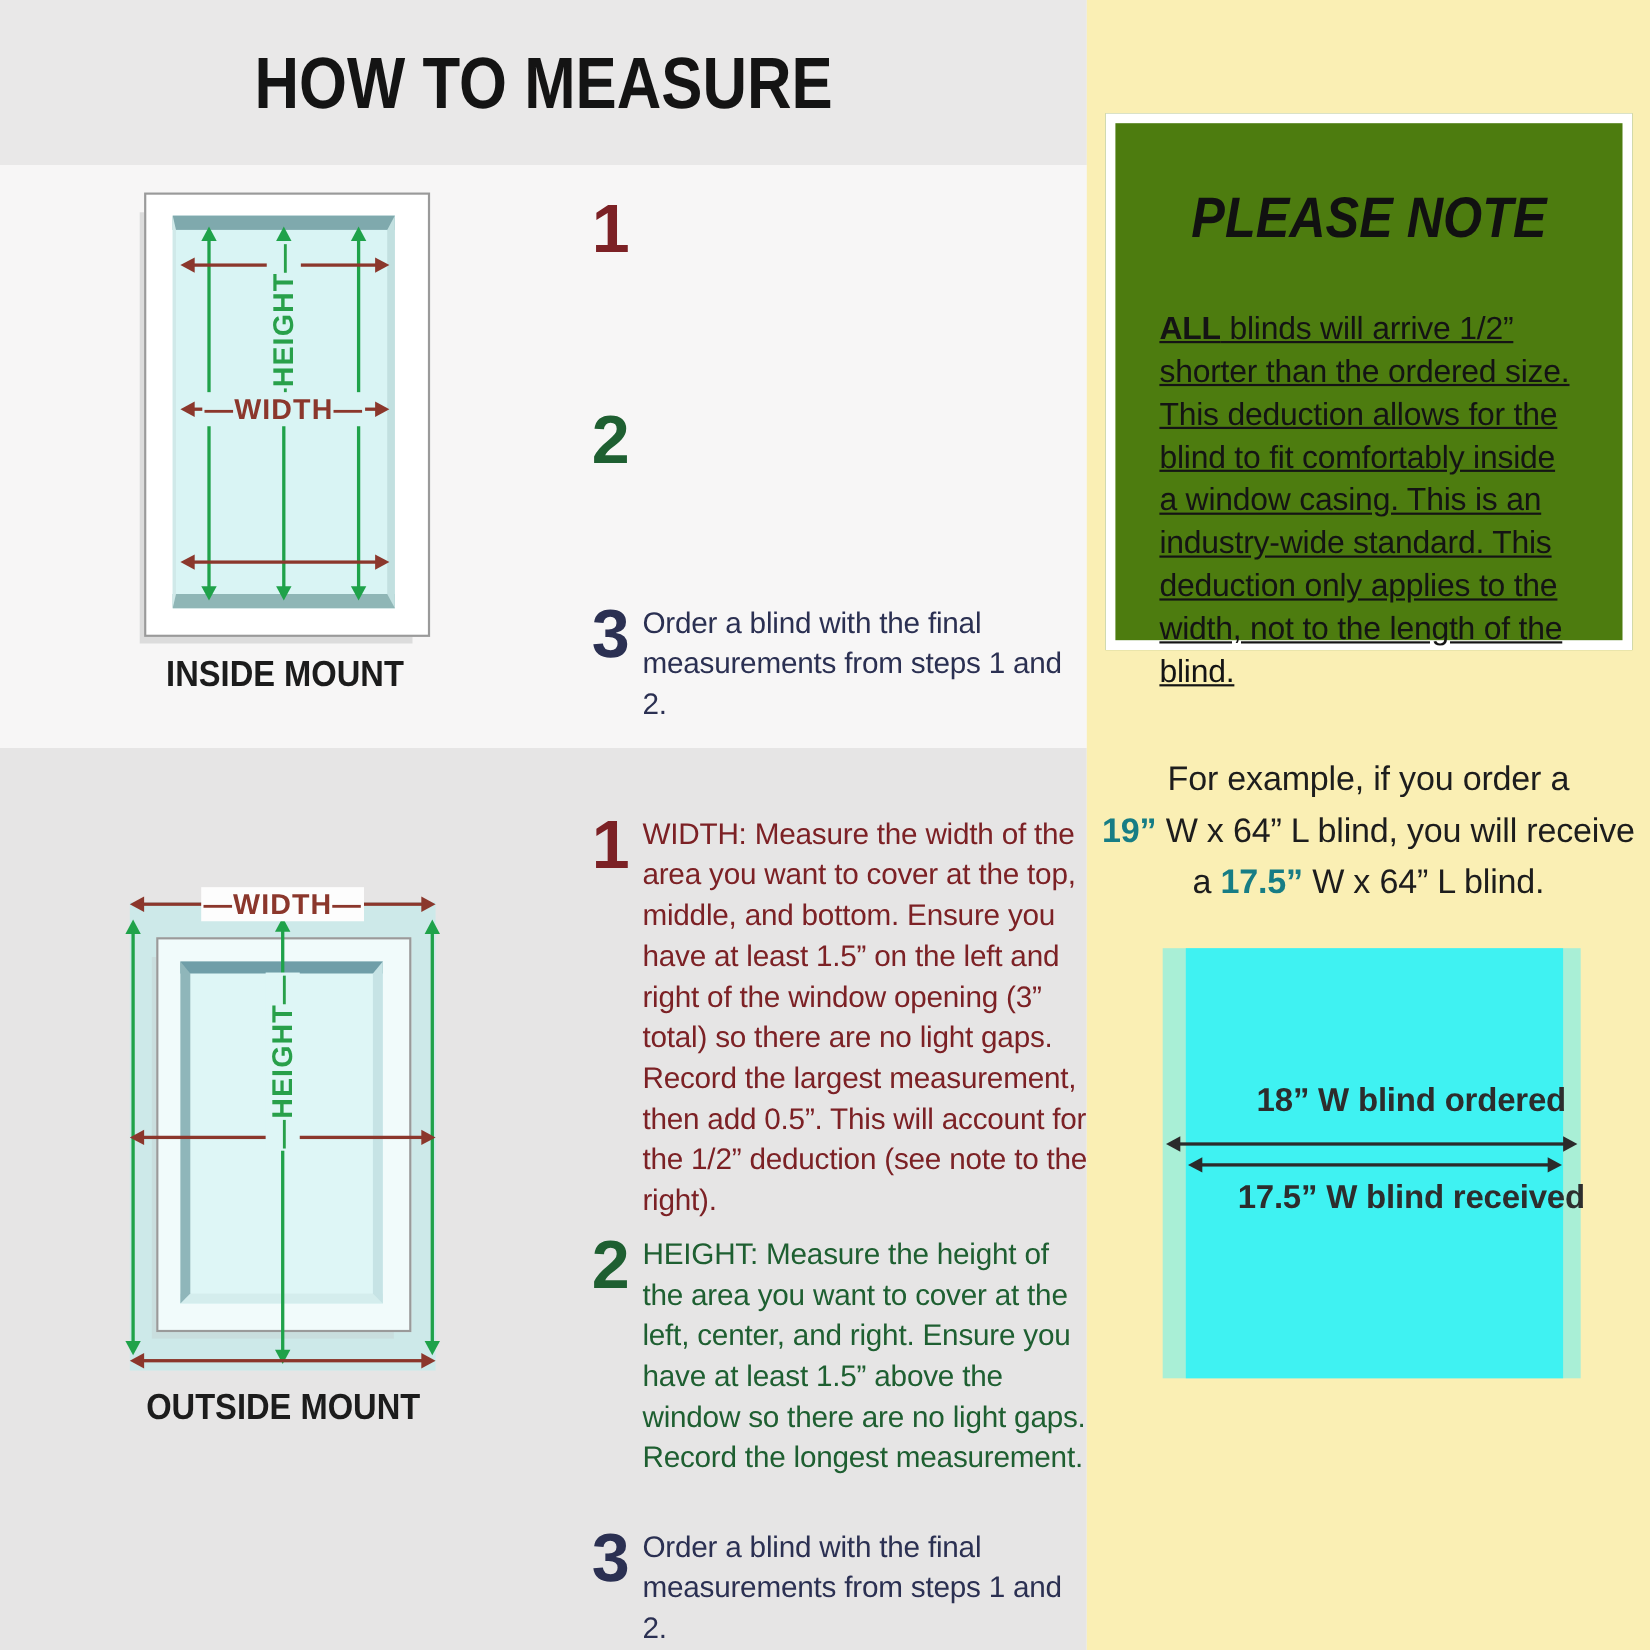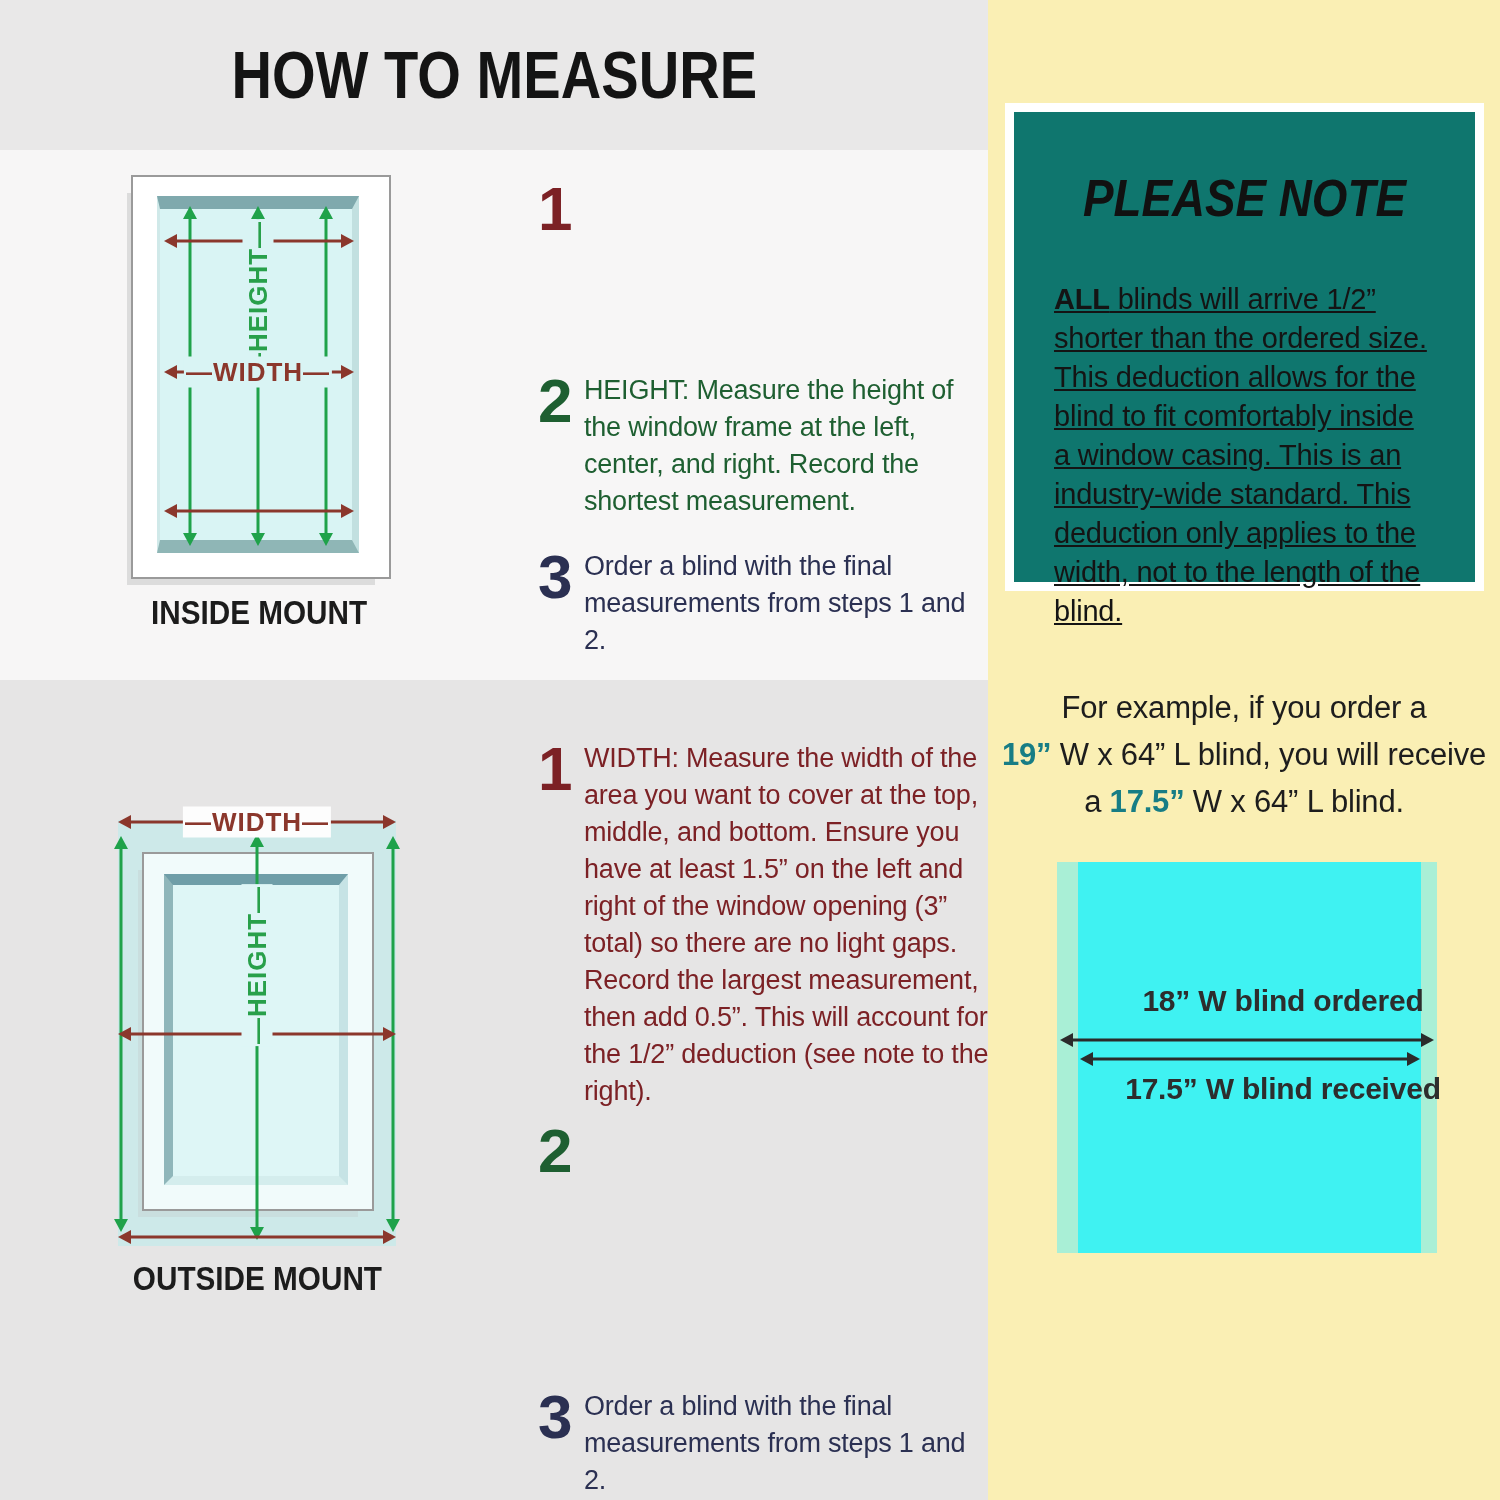--- a/index.html
+++ b/index.html
@@ -68,21 +68,21 @@
   
   .step{position:absolute;display:flex;width:452px;}
   .step-num{flex:0 0 46px;font-size:62px;font-weight:700;line-height:58px;}
   .step-text{flex:1;font-size:27px;line-height:37px;letter-spacing:-.2px;}
   .c-maroon{color:#7c2125;}
   .c-green{color:#1e5f31;}
   .c-navy{color:#2b3052;}
 
   
   .note-box{position:absolute;left:1005px;top:103px;width:479px;height:488px;box-sizing:border-box;
-    border:9px solid #ffffff;background:#0f766e;}
+    border:9px solid #ffffff;background:#4d7c0f;}
   .note-title{margin-top:56px;text-align:center;font-size:52px;font-weight:900;font-style:italic;color:#111111;}
   .note-title span{display:inline-block;transform:scaleX(.88);white-space:nowrap;}
   .note-body{margin:52px 38px 0 40px;font-size:29px;line-height:39px;color:#141414;letter-spacing:-.2px;text-decoration:underline;}
   .note-body b{font-weight:700;}
 
   
   .example-text{position:absolute;left:988px;top:684px;width:512px;text-align:center;
     font-size:31px;line-height:47px;color:#1d1d1d;letter-spacing:-.2px;}
   .teal{color:#177d85;font-weight:700;}
   .dims{font-weight:400;}
@@ -133,21 +133,20 @@
   <div class="dim-label vertical h-label bg-glass" style="left:258px;top:300px;">—HEIGHT—</div>
   <div class="dim-label w-label bg-glass" style="left:258px;top:372px;">—WIDTH—</div>
 
   <div class="mount-label" style="left:111px;top:594px;width:296px;"><span>INSIDE MOUNT</span></div>
 
   <div class="step c-maroon" style="left:538px;top:180px;">
     <div class="step-num">1</div>
   </div>
   <div class="step c-green" style="left:538px;top:372px;">
     <div class="step-num">2</div>
-    <div class="step-text">HEIGHT: Measure the height of the window frame at the left, center, and right. Record the shortest measurement.</div>
   </div>
   <div class="step c-navy" style="left:538px;top:548px;">
     <div class="step-num">3</div>
     <div class="step-text">Order a blind with the final measurements from steps 1 and 2.</div>
   </div>
 
   <div class="cover-area"></div>
   <div class="outside-frame">
     <div class="outside-recess"></div>
   </div>
@@ -176,20 +175,21 @@
   <div class="dim-label vertical h-label bg-recess" style="left:257px;top:965px;">—HEIGHT—</div>
 
   <div class="mount-label" style="left:97px;top:1260px;width:320px;"><span>OUTSIDE MOUNT</span></div>
 
   <div class="step c-maroon" style="left:538px;top:740px;">
     <div class="step-num">1</div>
     <div class="step-text">WIDTH: Measure the width of the area you want to cover at the top, middle, and bottom. Ensure you have at least 1.5” on the left and right of the window opening (3” total) so there are no light gaps. Record the largest measurement, then add 0.5”. This will account for the 1/2” deduction (see note to the right).</div>
   </div>
   <div class="step c-green" style="left:538px;top:1122px;">
     <div class="step-num">2</div>
+    <div class="step-text">HEIGHT: Measure the height of the area you want to cover at the left, center, and right. Ensure you have at least 1.5” above the window so there are no light gaps. Record the longest measurement.</div>
   </div>
   <div class="step c-navy" style="left:538px;top:1388px;">
     <div class="step-num">3</div>
     <div class="step-text">Order a blind with the final measurements from steps 1 and 2.</div>
   </div>
 
   <div class="note-box">
     <div class="note-title"><span>PLEASE NOTE</span></div>
     <div class="note-body">
       <b>ALL</b><span> blinds will arrive 1/2” shorter than the ordered size. This deduction allows for the blind to fit comfortably inside a window casing. This is an industry-wide standard. This deduction only applies to the width, not to the length of the blind.</span>

